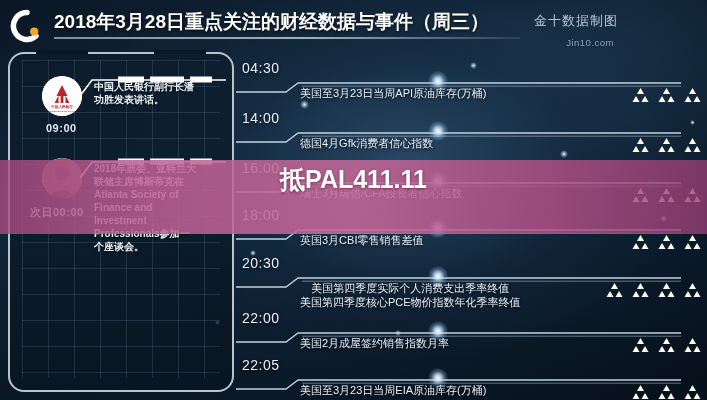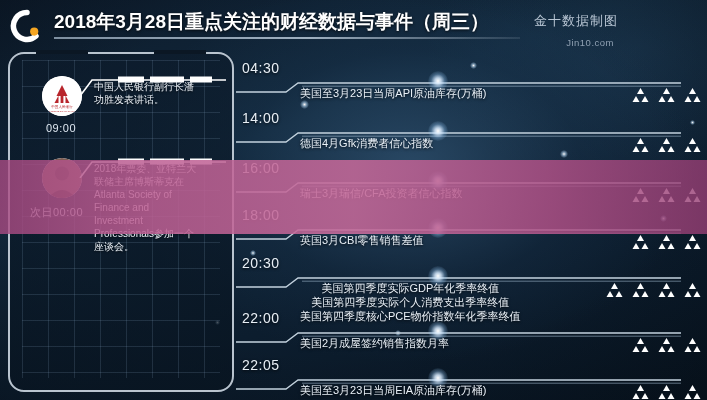--- a/index.html
+++ b/index.html
@@ -61,21 +61,21 @@
   #panel-notch-l { left:28px; width:52px; }
   #panel-notch-r { right:28px; width:52px; }
   #panel-grid {
     position:absolute; left:14px; top:8px; right:14px; bottom:14px;
     background-image:
       linear-gradient(to right, rgba(150,185,215,0.16) 1px, transparent 1px),
       linear-gradient(to bottom, rgba(150,185,215,0.16) 1px, transparent 1px);
     background-size: 26px 26px;
   }
 
-  .ev-card { position:absolute; }
+  .ev-card { position:absolute;font-weight:bold; }
   .ev-logo {
     position:absolute; width:40px; height:40px; border-radius:50%;
     background:#ffffff; overflow:hidden;
     display:flex; align-items:center; justify-content:center;
   }
   .ev-time {
     position:absolute; color:#dfe8f1; font-size:11px; letter-spacing:0.5px; white-space:nowrap;
   }
   .ev-text {
     position:absolute; color:#ecf2f8; font-size:10px; line-height:13px;
@@ -321,21 +321,20 @@
       </div>
     </div>
     <div class="tl-row" style="top: 203px;">
       <div class="tl-time">20:30</div>
       <div class="tl-line"><svg width="445" height="12" viewBox="0 0 445 12">
           <path d="M0 11 L50 11 L62 2 L445 2" fill="none" stroke="#c3d2de" stroke-width="1.3"></path>
           <path d="M66 5.2 L445 5.2" stroke="rgba(170,195,215,0.55)" stroke-width="1"></path>
         </svg></div>
       <div class="tl-dot" style="left: 192px; top: 11px;"></div>
       <div class="tl-labels">
-        <div class="tl-label">美国第四季度实际GDP年化季率终值</div>
         <div class="tl-label">美国第四季度实际个人消费支出季率终值</div>
         <div class="tl-label">美国第四季度核心PCE物价指数年化季率终值</div>
       </div>
       <div class="tl-rating" style="right: 6px;">
         <span><svg width="17" height="15" viewBox="0 0 17 15">
             <polygon points="8.5,0 12,6 5,6" fill="#ffffff"></polygon>
             <polygon points="4,8 7.5,14 0.5,14" fill="#ffffff"></polygon>
             <polygon points="13,8 16.5,14 9.5,14" fill="#ffffff"></polygon>
           </svg></span>
         <span><svg width="17" height="15" viewBox="0 0 17 15">
@@ -408,13 +407,14 @@
             <polygon points="8.5,0 12,6 5,6" fill="#ffffff"></polygon>
             <polygon points="4,8 7.5,14 0.5,14" fill="#ffffff"></polygon>
             <polygon points="13,8 16.5,14 9.5,14" fill="#ffffff"></polygon>
           </svg></span>
       </div>
     </div>
   </div>
 
 <div id="overlay-band"></div>
 <div id="overlay-text">
+  <span class="line2">抵PAL411.11</span>
 </div>
 
 </body></html>

